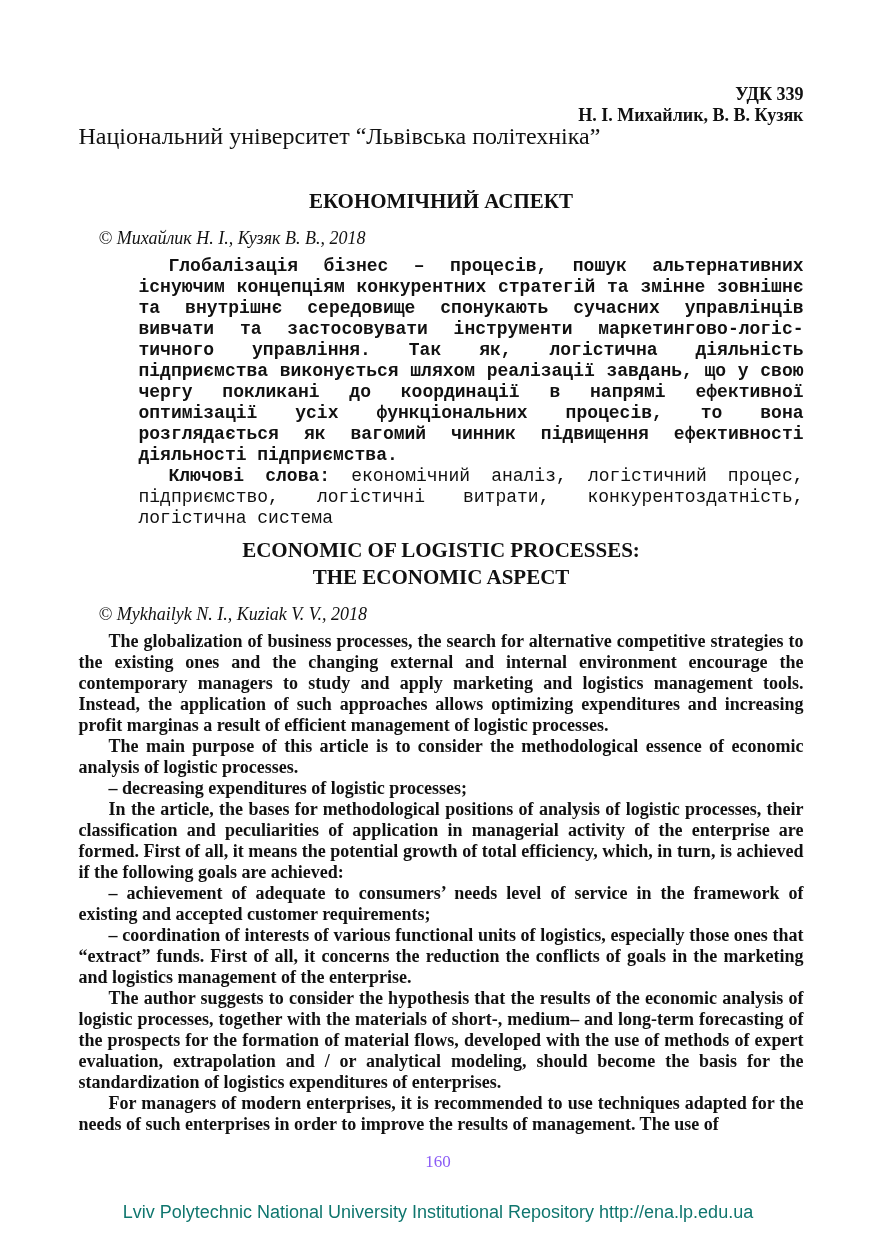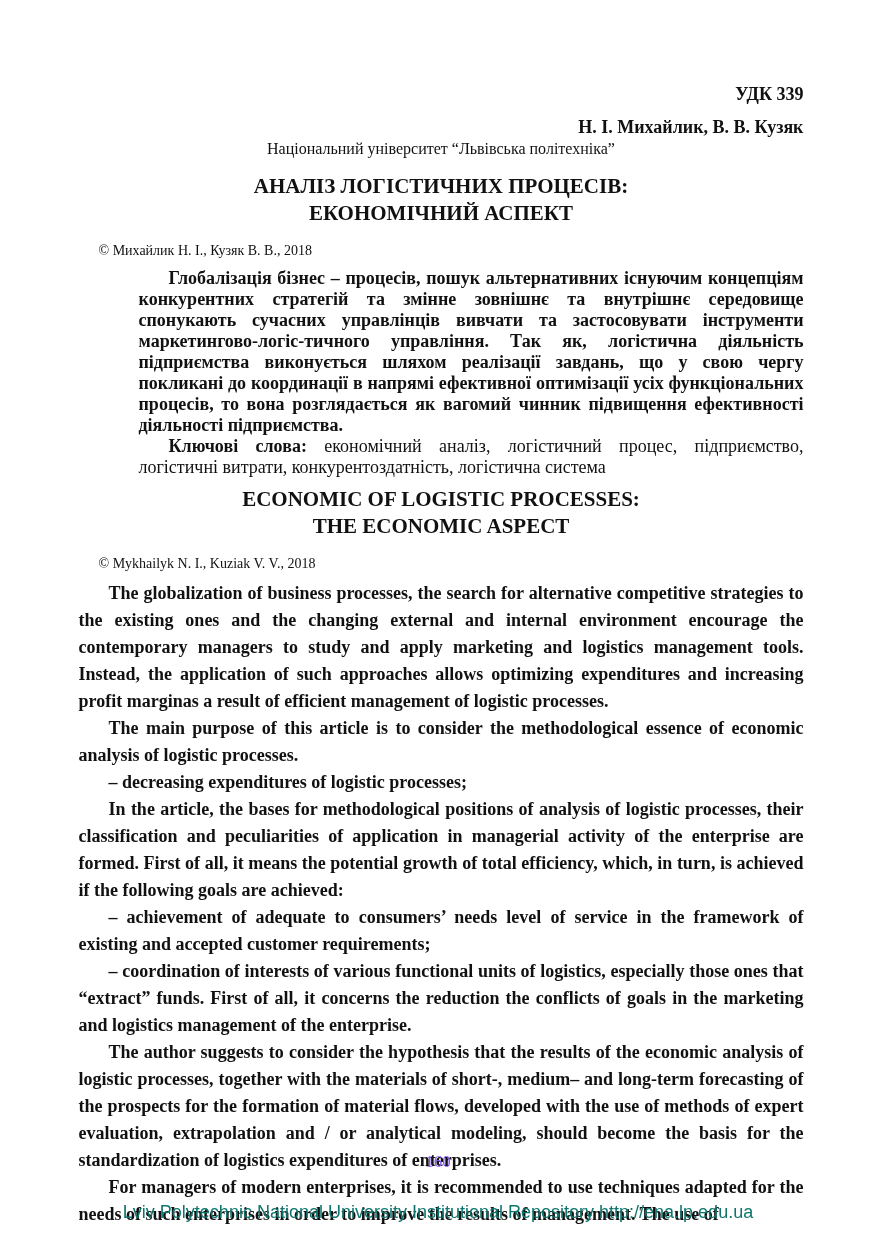--- a/index.html
+++ b/index.html
@@ -15,63 +15,65 @@
     padding: 84px 61px 2px 67px;
     overflow: hidden;
   }
   .udc-block {
     text-align: right;
     font-weight: bold;
     font-size: 18px;
     line-height: 21px;
   }
   .authors {
-    margin-top: 12px;
+    margin-top: 0;
     text-align: right;
     font-weight: bold;
     font-size: 18px;
     line-height: 21px;
   }
   .affiliation {
-    text-align: center;
-    font-size: 16px;
+    text-align: left;
+    font-size: 24px;
     line-height: 21px;
   }
   .article-title {
     margin: 14px 0 0 0;
     text-align: center;
     font-weight: bold;
     font-size: 21px;
     line-height: 27px;
   }
   .article-title.en { margin-top: 8px; }
   .copyright {
     margin: 13px 0 0 20px;
-    font-size: 14px;
+    font-style: italic;
+    font-size: 18px;
     line-height: 21px;
   }
   .abstract-ua p, .kw-para {
     margin: 0 0 0 60px;
     text-indent: 30px;
     text-align: justify;
     font-size: 18px;
     line-height: 21px;
+    font-family: Liberation Mono, monospace;
   }
   .abstract-ua { margin-top: 7px; }
   .abstract-ua p { font-weight: bold; }
   .kw-para { font-weight: normal; }
   .kw-label { font-weight: bold; }
   .body-en { margin-top: 6px; }
   .body-en p {
     margin: 0;
     text-indent: 30px;
     text-align: justify;
     font-weight: bold;
     font-size: 18px;
-    line-height: 27px;
+    line-height: 21px;
   }
   .page-number {
     position: absolute;
     left: 0;
     right: 0;
     bottom: 68px;
     text-align: center;
     font-size: 17px;
     color: #8b5cf6;
   }
@@ -92,21 +94,21 @@
 <div class="page">
 
   <div class="udc-block">
     <div>УДК 339</div>
   </div>
 
   <div class="authors">Н. І. Михайлик, В. В. Кузяк</div>
   <div class="affiliation">Національний університет “Львівська політехніка”</div>
 
   <h1 class="article-title ua">
-    <span>АНАЛІЗ ЛОГІСТИЧНИХ ПРОЦЕСІВ:</span><br>
+    <br>
     <span>ЕКОНОМІЧНИЙ АСПЕКТ</span>
   </h1>
 
   <div class="copyright">© Михайлик Н. І., Кузяк В. В., 2018</div>
 
   <div class="abstract-ua">
     <p>Глобалізація бізнес – процесів, пошук альтернативних існуючим концепціям конкурентних стратегій та змінне зовнішнє та внутрішнє середовище спонукають сучасних управлінців вивчати та застосовувати інструменти маркетингово-логіс-тичного управління. Так як, логістична діяльність підприємства виконується шляхом реалізації завдань, що у  свою чергу покликані до координації в напрямі ефективної оптимізації усіх функціональних процесів, то вона розглядається як вагомий чинник підвищення ефективності діяльності підприємства.</p>
   </div>
 
   <p class="kw-para"><span class="kw-label">Ключові слова:</span><span> економічний аналіз, логістичний процес, підприємство, логістичні витрати, конкурентоздатність, логістична система</span></p>

